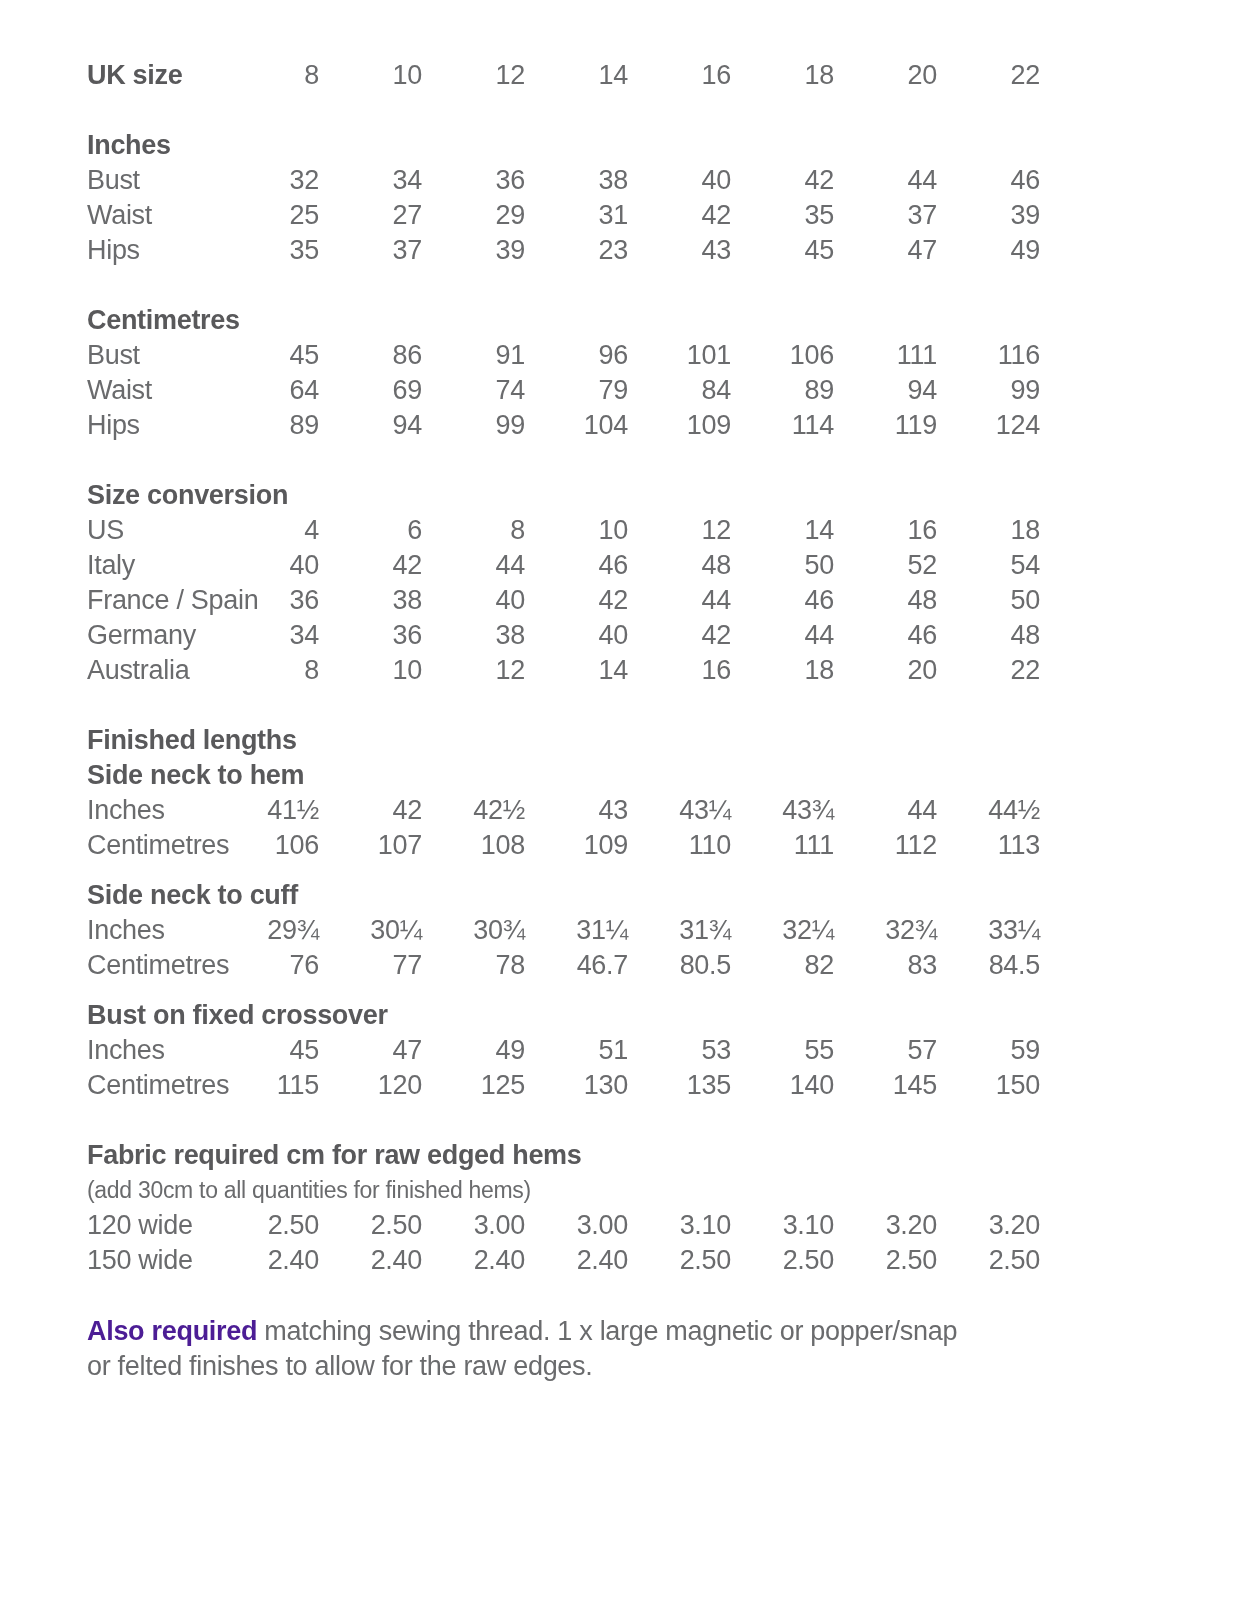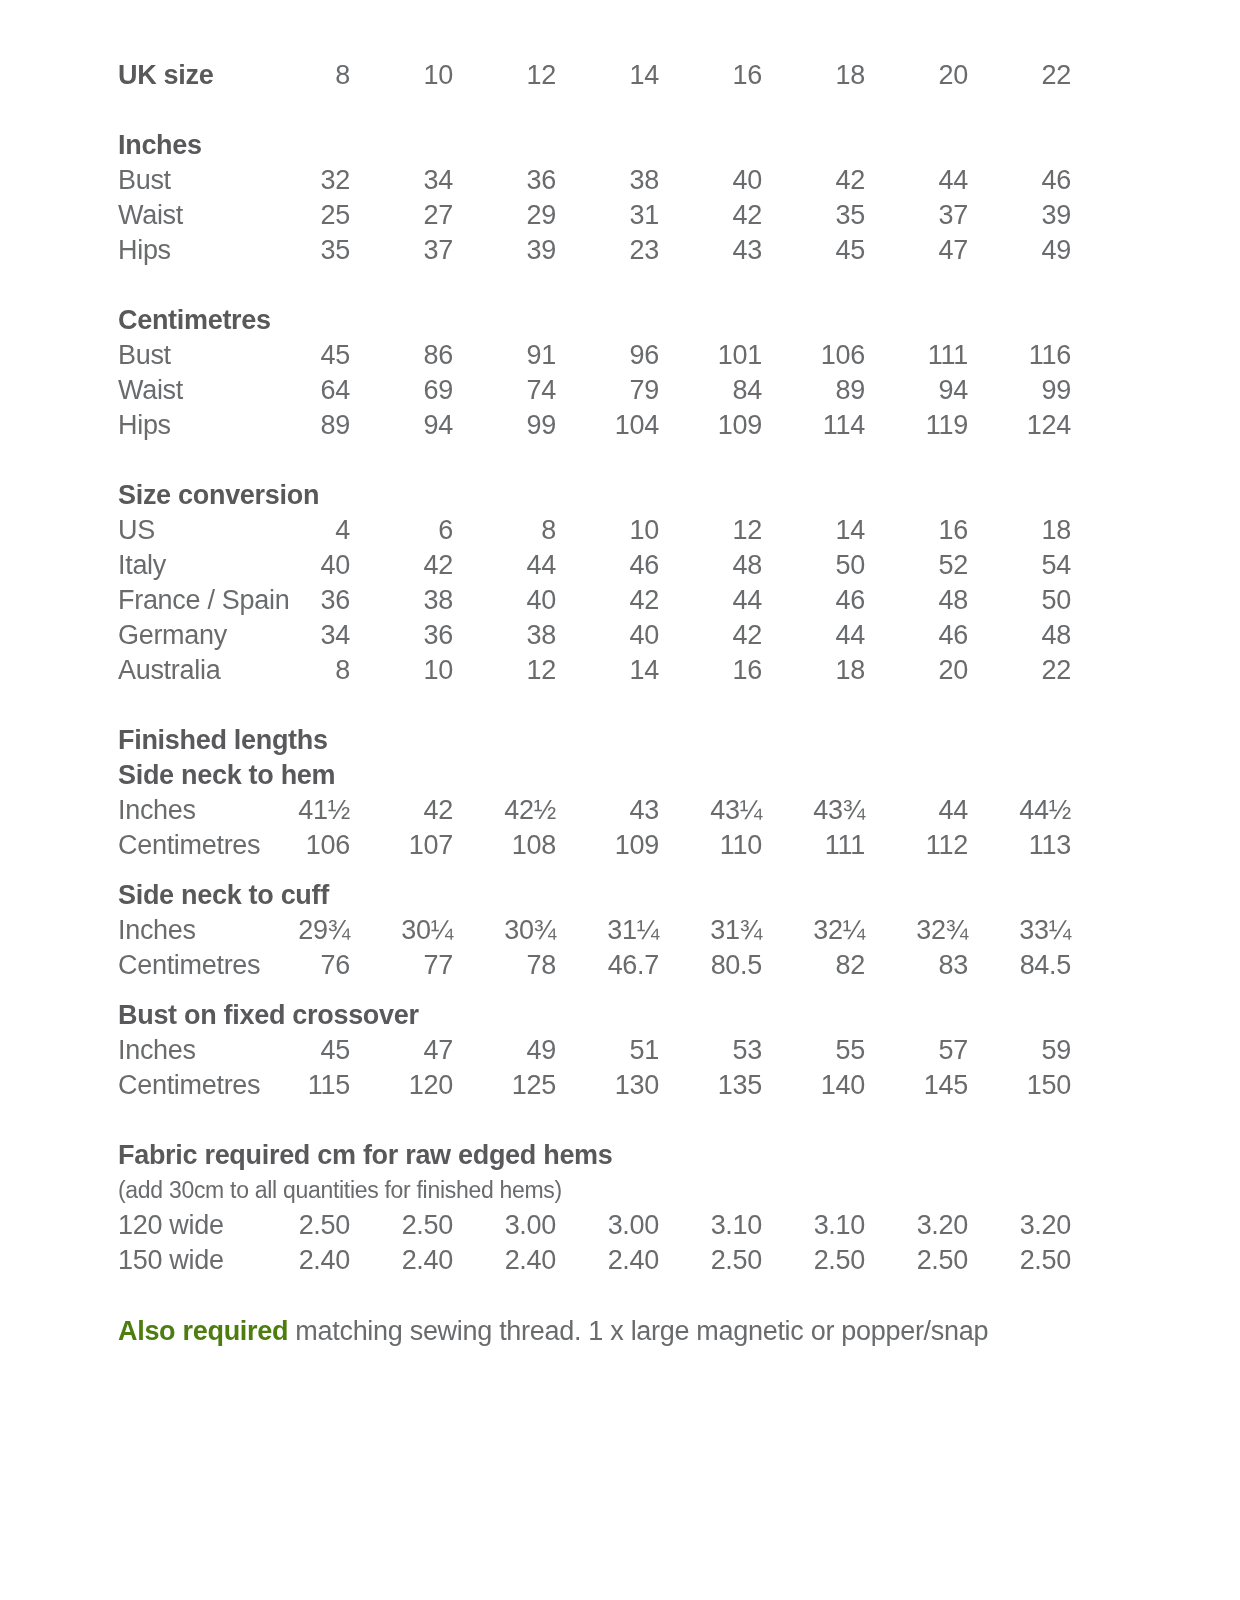--- a/index.html
+++ b/index.html
@@ -11,21 +11,21 @@
     width: 1240px;
     height: 1600px;
     font-family: "Liberation Sans", sans-serif;
     color: #6a6b6d;
     overflow: hidden;
   }
   .page {
     box-sizing: border-box;
     width: 1240px;
     height: 1600px;
-    padding: 58px 0 0 118px;
+    padding: 58px 0 0 87px;
     background: #ffffff;
   }
   .size-chart .row {
     display: grid;
     grid-template-columns: 129px repeat(8, 103px);
     font-size: 27px;
     line-height: 35px;
     letter-spacing: -0.3px;
     color: #6a6b6d;
   }
@@ -54,21 +54,21 @@
   .notes {
     margin-top: 36px;
     font-size: 27px;
     line-height: 35px;
     letter-spacing: -0.3px;
     color: #6a6b6d;
   }
   .notes .para-line { white-space: nowrap; }
   .notes .para-bold {
     font-weight: bold;
-    color: #4d7c0f;
+    color: #4c1d95;
   }
 </style>
 </head>
 <body>
 
 <div class="page">
 
   <div class="size-chart">
 
       <div class="row" data-rowtype="title">
@@ -505,15 +505,18 @@
     </div>
 
   <div class="notes">
 
       <div class="para-line">
         <span class="para-bold">Also required</span><span> matching sewing thread. 1 x large magnetic or popper/snap</span>
       </div>
 
 
 
+      <div class="para-line">
+        <span class="para-bold"></span><span>or felted finishes to allow for the raw edges.</span>
+      </div>
     </div>
 
 </div>
 
 </body></html>

